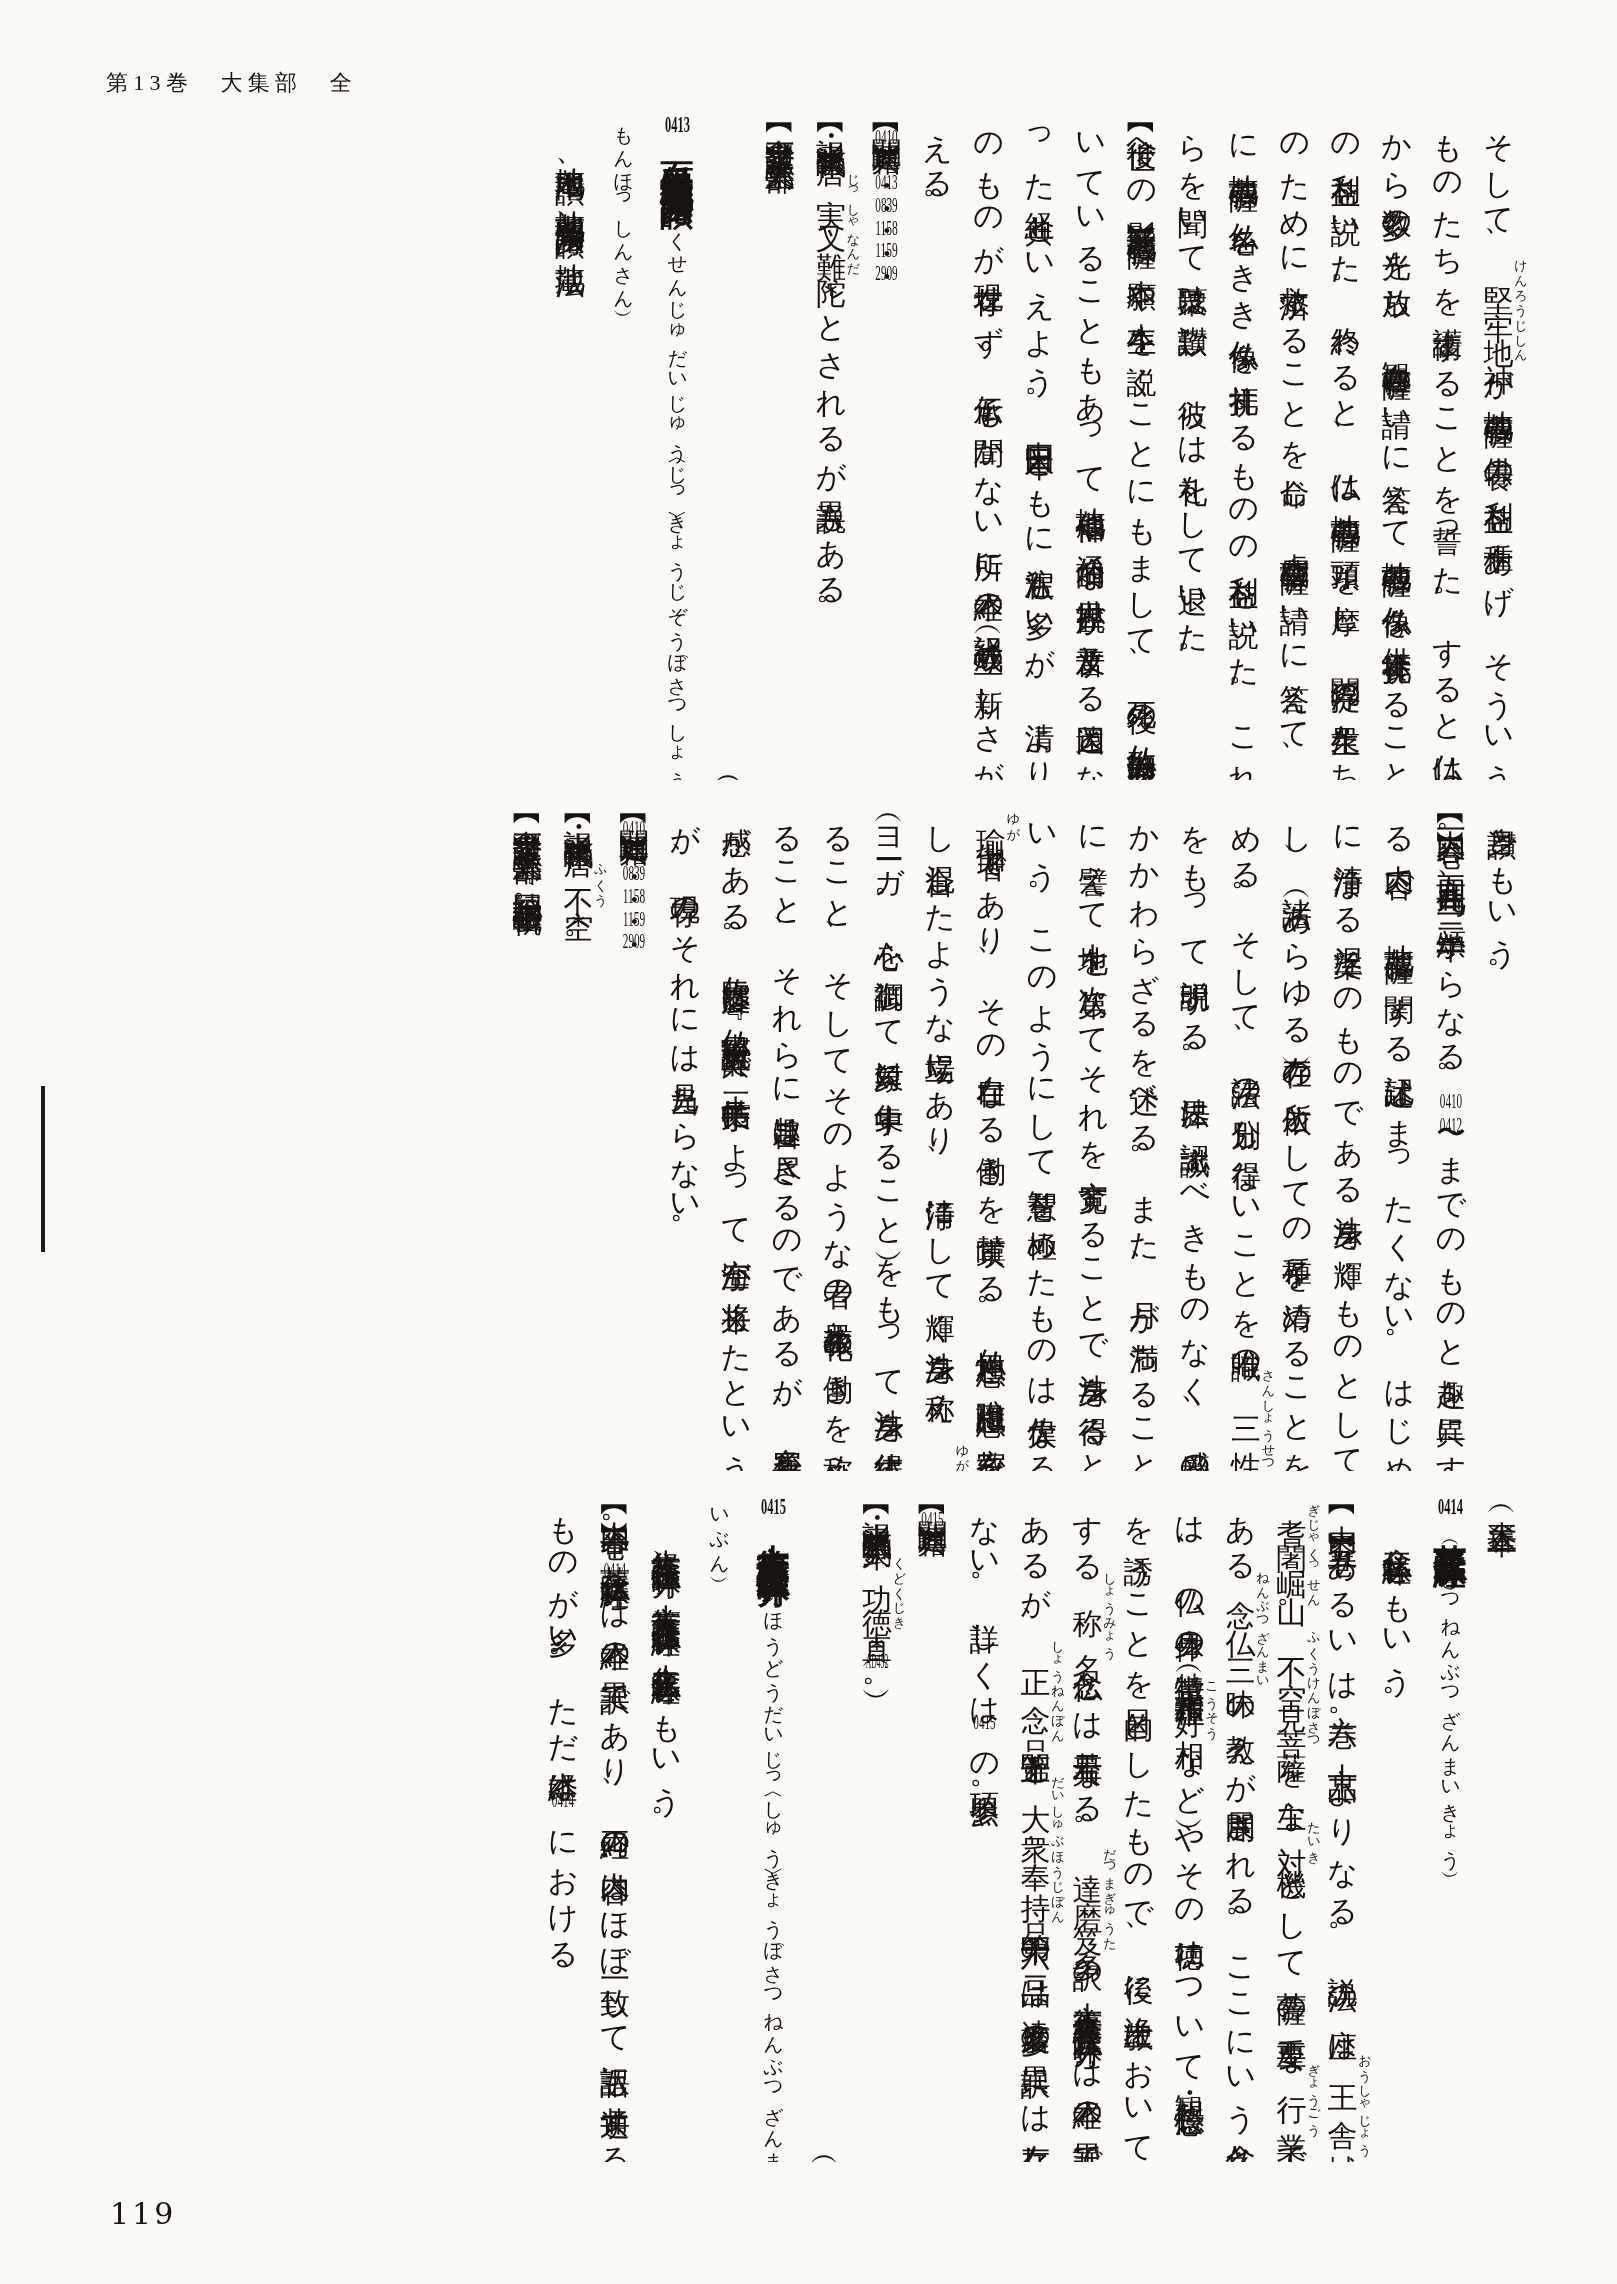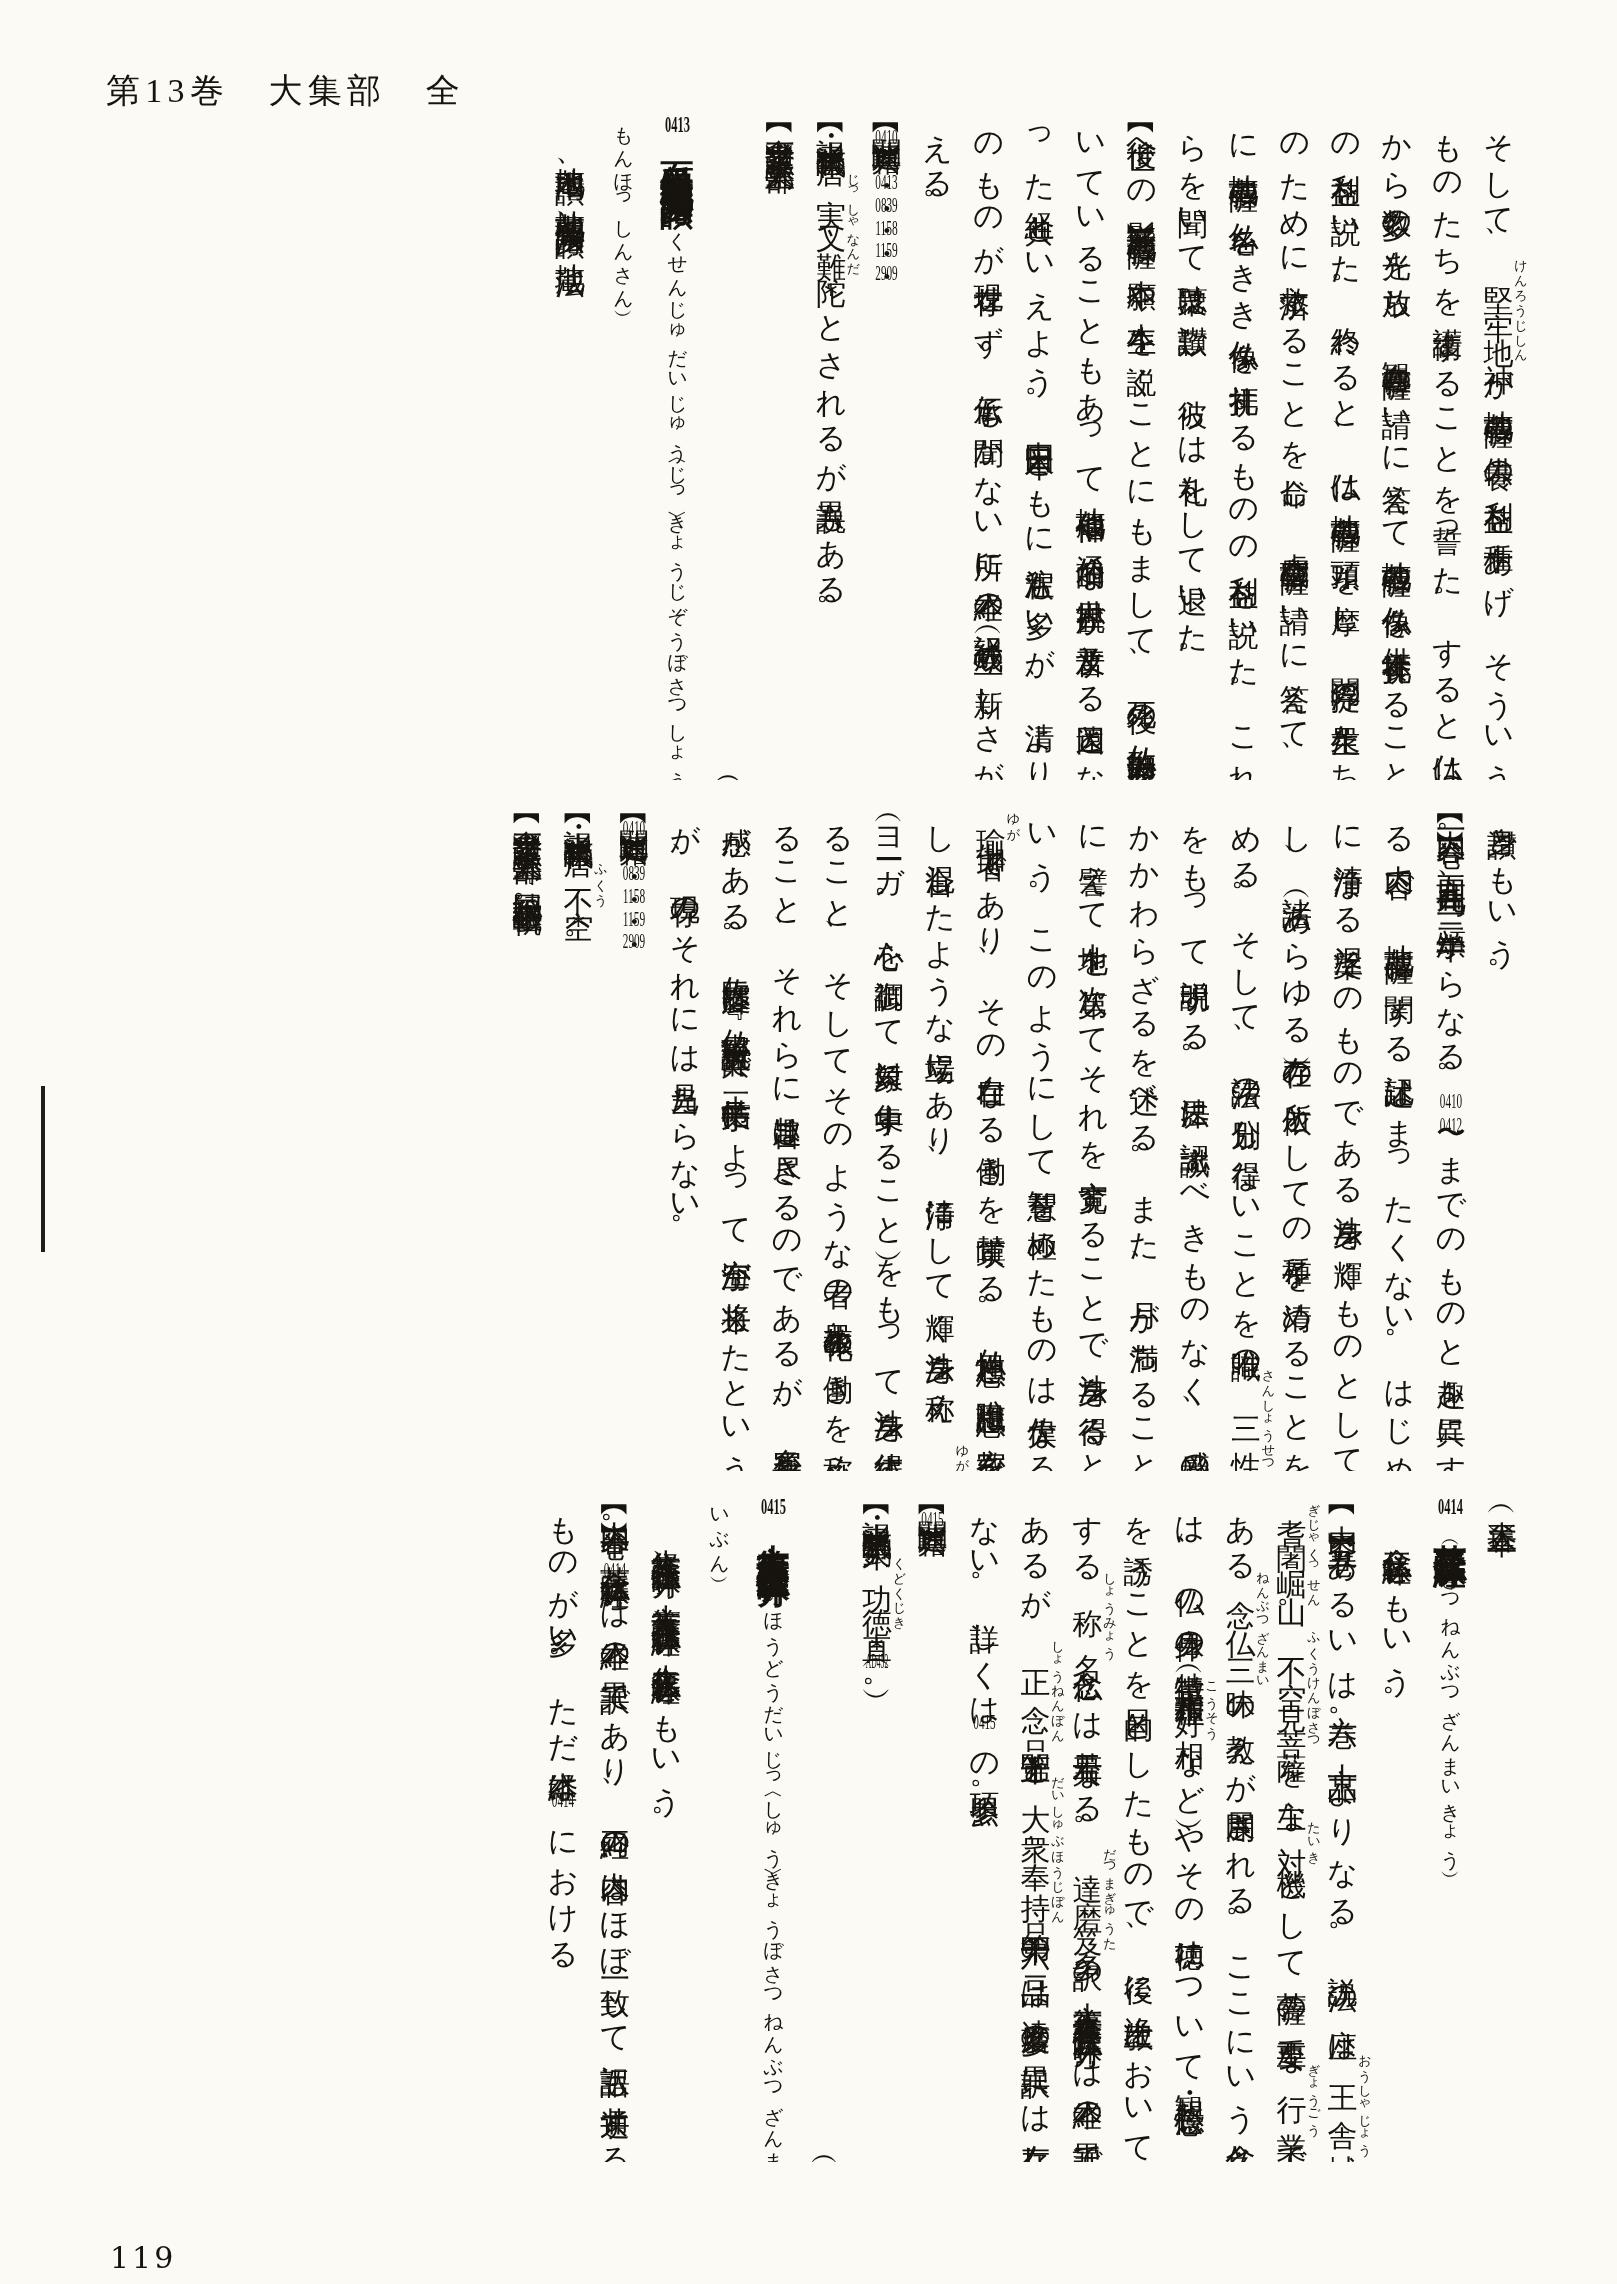--- a/index.html
+++ b/index.html
@@ -5,21 +5,21 @@
 <style>
   * { box-sizing: border-box; }
   html, body { margin: 0; padding: 0; }
   body {
     width: 1617px; height: 2284px; position: relative; overflow: hidden;
     background: #fbfaf5; color: #17140f;
     font-family: "Liberation Serif", "DejaVu Serif", serif;
   }
   .running-header {
     position: absolute; top: 68px; left: 106px;
-    font-size: 34px; letter-spacing: 5.3px; white-space: nowrap;
+    font-size: 22px; letter-spacing: 5.3px; white-space: nowrap;
   }
   .band {
     position: absolute; left: 89px; width: 1439px; height: 667px;
     writing-mode: vertical-rl; text-orientation: mixed;
     overflow: hidden;
     font-size: 30px; line-height: 51px; letter-spacing: 2.3px;
     text-align: justify;
   }
   .band-1 { top: 113px; }
   .band-2 { top: 804px; }
@@ -38,21 +38,20 @@
   .tcy {
     text-combine-upright: all; -webkit-text-combine: horizontal;
     font-size: 20.4px; letter-spacing: 0;
   }
   ruby { ruby-position: over; }
   ruby rt { font-size: 13px; letter-spacing: 0; }
   .page-number {
     position: absolute; left: 110px; top: 2196px;
     font-size: 30px; letter-spacing: 3px;
     font-family: "DejaVu Serif", serif;
-    margin-top: 44px;
   }
   .gutter-mark {
     position: absolute; left: 41px; top: 1086px; width: 3.8px; height: 166px;
     background: #201d18;
   }
 </style>
 </head>
 <body>
 
 <div class="page">

